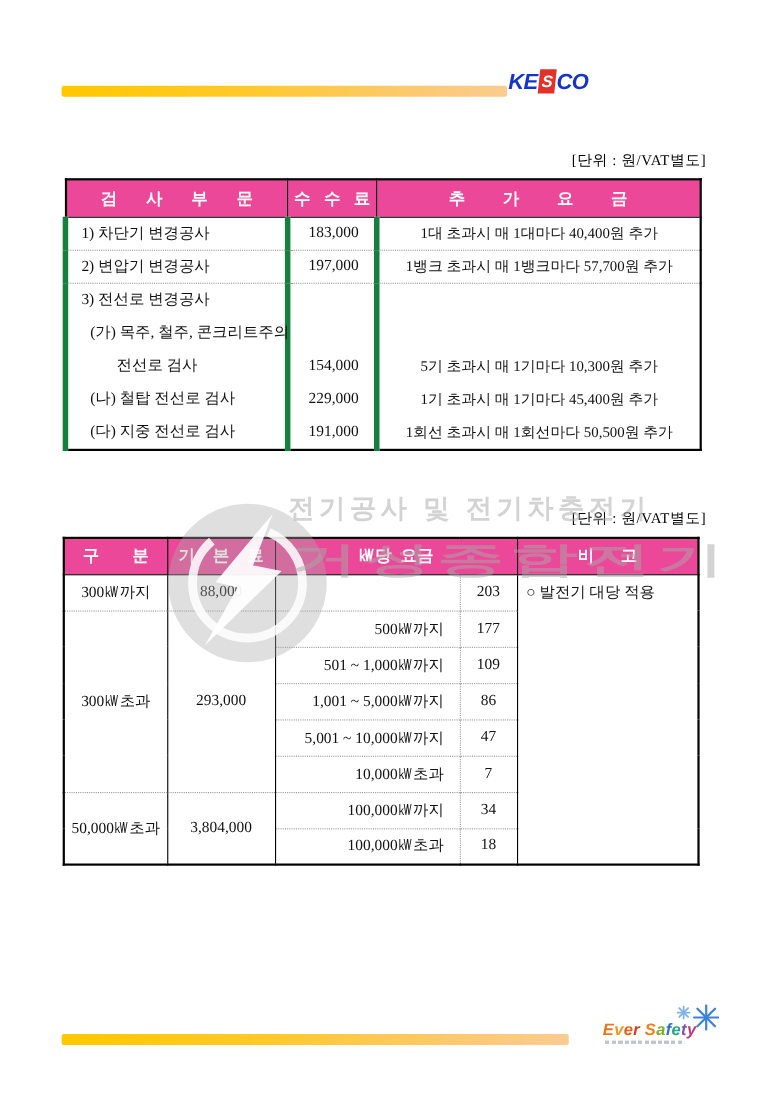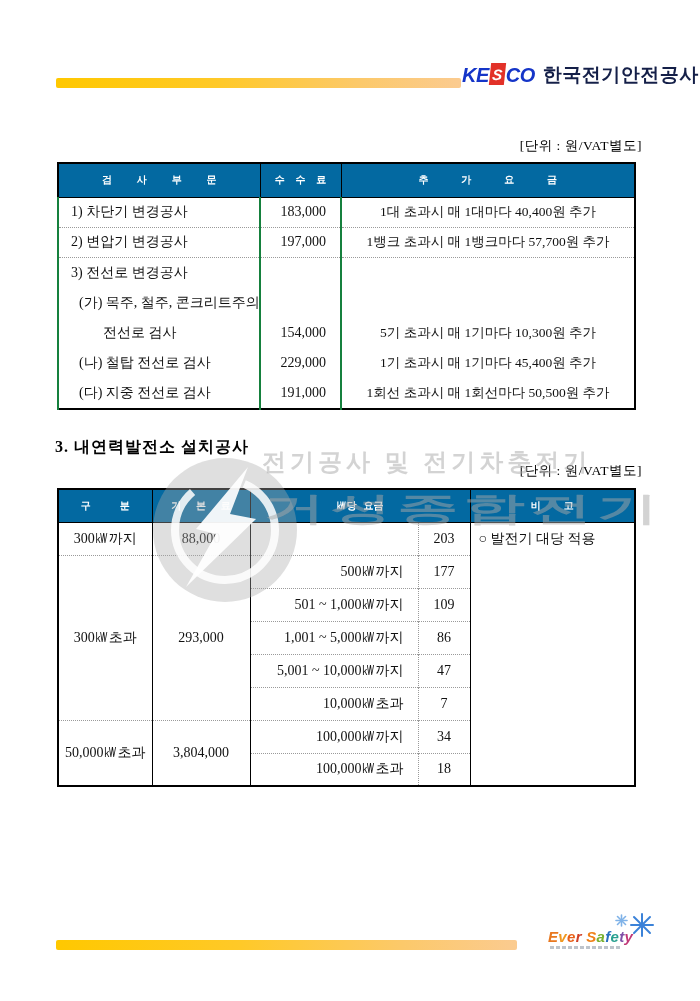--- a/index.html
+++ b/index.html
@@ -34,29 +34,29 @@
   .sec-title { position:absolute; left:55px; font-size:16px; font-weight:bold; letter-spacing:1px; color:#000; }
   .sec2-title { top:111px; }
   .sec3-title { top:437px; }
   .unit { position:absolute; right:58px; font-size:13.5px; color:#000; letter-spacing:0.5px; }
   .unit1 { top:137px; }
   .unit2 { top:462px; }
 
   
   table { border-collapse:collapse; table-layout:fixed; position:absolute; }
   th {
-    background:#0369a1; color:#fff; font-family:"Liberation Sans","DejaVu Sans",sans-serif;
-    font-weight:bold; font-size:10px; border:1px solid #000; border-bottom:1px solid #000;
+    background:#ec4899; color:#fff; font-family:"Liberation Sans","DejaVu Sans",sans-serif;
+    font-weight:bold; font-size:15px; border:1px solid #000; border-bottom:1px solid #000;
   }
   td { font-size:14px; color:#111; }
 
   
   .t1 { left:57px; top:162px; width:577px; border:2px solid #000; }
   .t1 th { height:34px; }
-  .t1 td { border-left:2px solid #15803d; border-right:1px solid #000; height:30px; }
+  .t1 td { border-left:5px solid #15803d; border-right:1px solid #000; height:30px; }
   .t1 tbody tr + tr td { border-top:1px dotted #9a9a9a; }
   .t1 td.name  { text-align:left;  padding-left:12px; }
   .t1 td.fee   { text-align:right; padding-right:14px; }
   .t1 td.extra { text-align:center; font-size:13.5px; }
   .t1 tr.tall td { height:150px; vertical-align:top; padding-top:0; }
   .t1 .ln { height:30px; line-height:30px; white-space:nowrap; }
   .t1 td.name .ln1,.t1 td.name .ln3,.t1 td.name .ln4 { padding-left:8px; }
   .t1 td.name .ln2 { padding-left:32px; }
   .ws-a { word-spacing:22px; }   
   .ws-b { word-spacing:8px;  }   
@@ -112,21 +112,20 @@
 </head>
 <body>
 
 <div class="page">
 
   <div class="topbar"></div>
   <div class="kesco">
     <span class="ke">KE</span>
     <span class="sbox">S</span>
     <span class="co">CO</span>
-    <span class="company">한국전기안전공사</span>
   </div>
 
   <div class="unit unit1">[단위 : 원/VAT별도]</div>
 
   <table class="t1">
     <colgroup>
         <col style="width:202px">
         <col style="width:81px">
         <col style="width:294px">
       </colgroup>
@@ -167,21 +166,20 @@
           <div class="ln"></div>
           <div class="ln"></div>
           <div class="ln">5기 초과시 매 1기마다 10,300원 추가</div>
           <div class="ln">1기 초과시 매 1기마다 45,400원 추가</div>
           <div class="ln">1회선 초과시 매 1회선마다 50,500원 추가</div>
         </td>
       </tr>
     </tbody>
   </table>
 
-  <div class="sec-title sec3-title">3. 내연력발전소 설치공사</div>
   <div class="unit unit2">[단위 : 원/VAT별도]</div>
 
   <table class="t2">
     <colgroup>
         <col style="width:94px">
         <col style="width:98px">
         <col style="width:168px">
         <col style="width:52px">
         <col style="width:165px">
       </colgroup>

